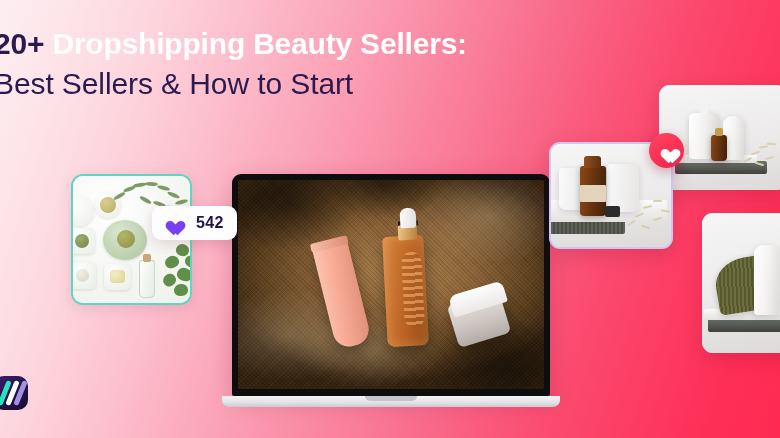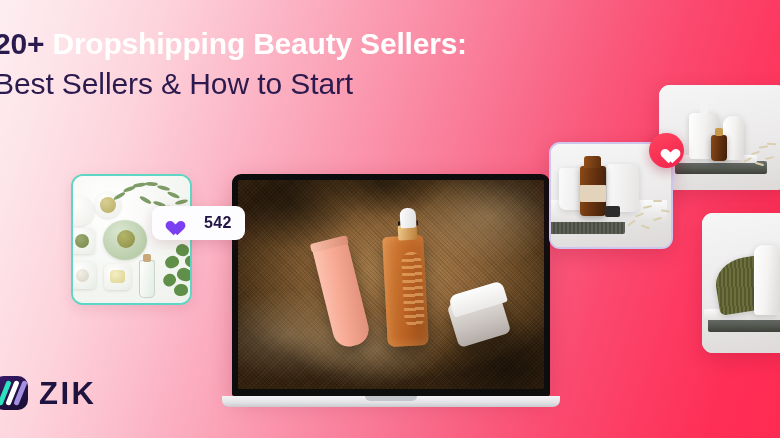--- a/index.html
+++ b/index.html
@@ -122,21 +122,21 @@
   .fl-plant { position:absolute; }
   .pl {
     position:absolute; border-radius:50% 50% 45% 45%;
     background:#5f8f48;
   }
 
   
   #like-pill {
     position:absolute; left:152px; top:206px;
     height:34px; padding:0 13px 0 11px;
-    display:flex; align-items:center; gap:24px;
+    display:flex; align-items:center; gap:16px;
     background:#fdfdff; border-radius:9px;
     box-shadow:0 4px 14px rgba(120,20,50,.16);
     z-index:32;
   }
   #heart-purple { width:17px; height:16px; position:relative; flex:0 0 auto; }
   #heart-purple:before, #heart-purple:after {
     content:""; position:absolute; top:0; width:9px; height:14px;
     background:#7b3ff2; border-radius:9px 9px 0 0;
   }
   #heart-purple:before { left:8px;  transform:rotate(45deg);  transform-origin:0 100%; }
@@ -459,16 +459,15 @@
   <div id="heart-badge">
     <span id="heart-white"></span>
   </div>
 
   <div id="logo">
     <span id="logo-mark">
       <span class="sl sl1"></span>
       <span class="sl sl2"></span>
       <span class="sl sl3"></span>
     </span>
-    <span id="logo-text">ZIK</span>
   </div>
 
 </div>
 
 </body></html>

